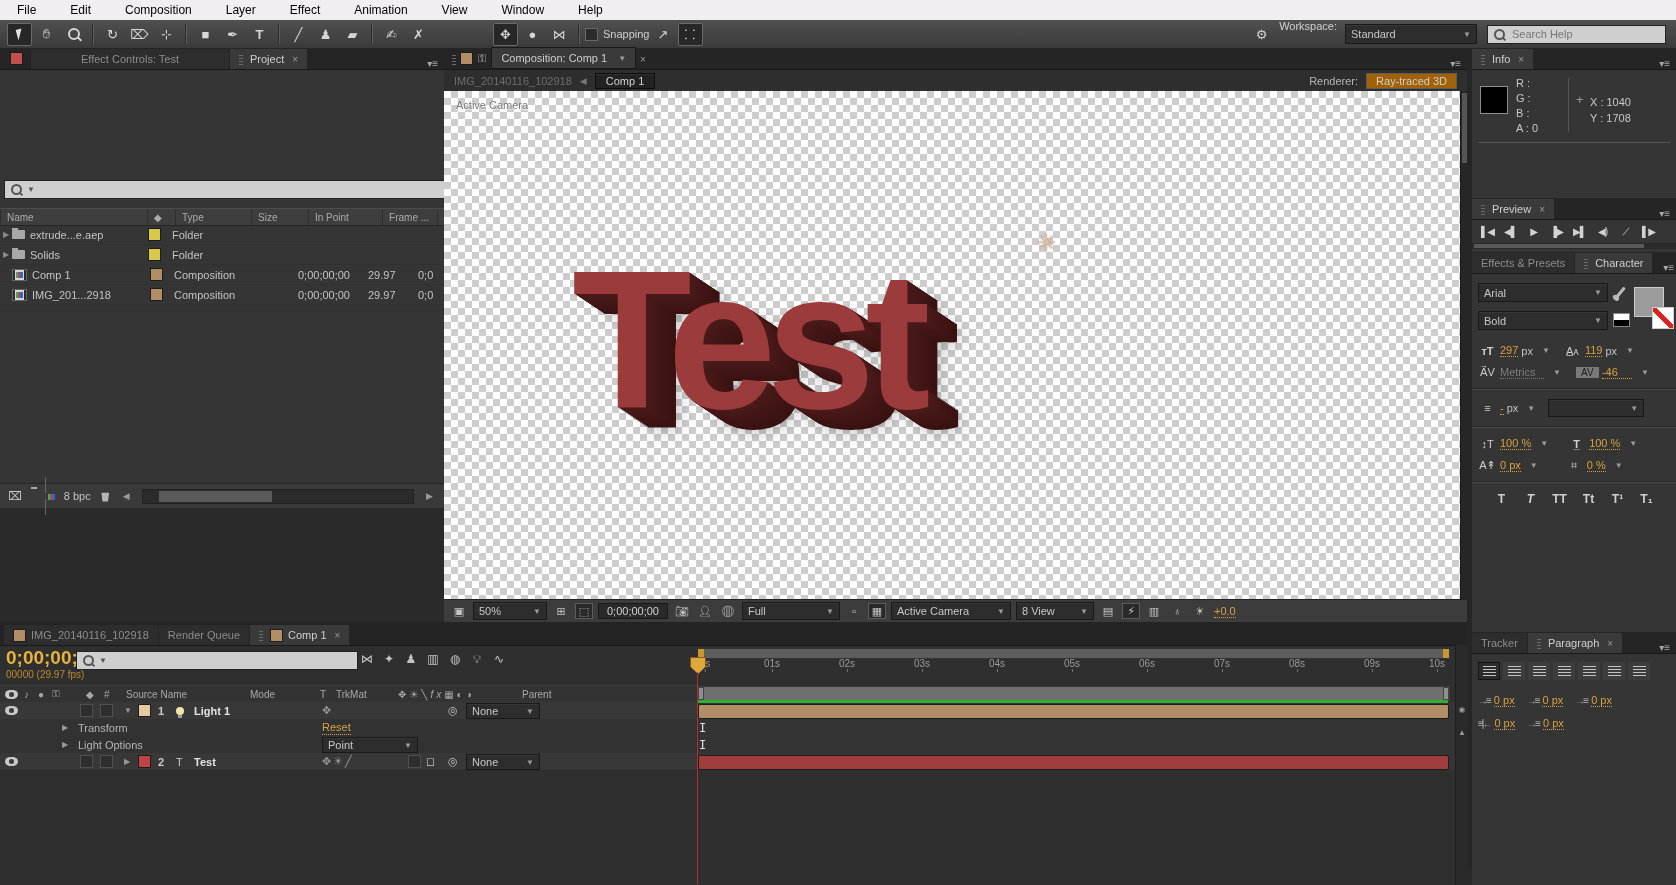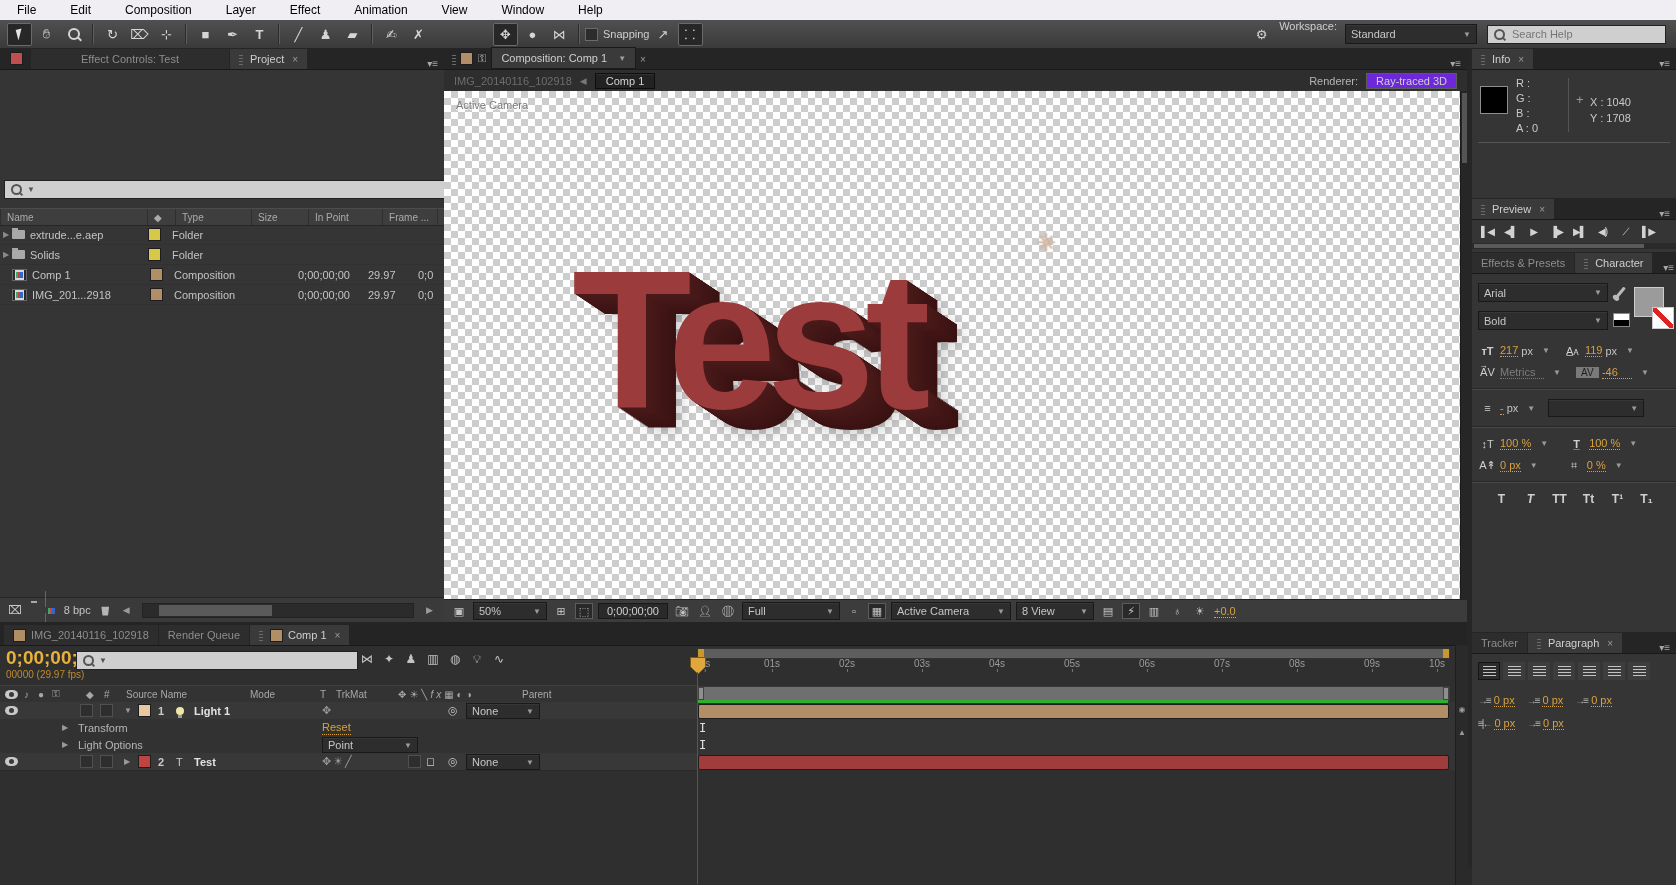--- a/index.html
+++ b/index.html
@@ -45,21 +45,21 @@
   .ptab{display:flex;align-items:center;gap:5px;padding:0 9px;height:20px;background:#2d2d2d;
         color:#8d8d8d;margin-right:1px;white-space:nowrap;}
   .ptab.active{background:#3a3a3a;color:#cfcfcf;}
   .grip{width:4px;height:12px;background:repeating-linear-gradient(0deg,#6a6a6a 0 1px,transparent 1px 3px);
         margin-right:2px;flex:none;}
   .closex{color:#9a9a9a;font-size:10px;margin-left:3px;}
   .pmenu{margin-left:auto;color:#a8a8a8;font-size:10px;padding:0 6px;}
   .chip{width:11px;height:11px;border:1px solid #1d1d1d;flex:none;}
 
   
-  #project{left:0;top:48px;width:444px;height:574px;background:#353535;border-right:1px solid #1c1c1c;}
+  #project{left:0;top:48px;width:444px;height:460px;background:#353535;border-right:1px solid #1c1c1c;}
   .pcolhead{display:flex;background:#3e3e3e;border-top:1px solid #4c4c4c;border-bottom:1px solid #262626;
             color:#ababab;height:16px;align-items:center;font-size:10px;}
   .pc{padding-left:6px;border-left:1px solid #2f2f2f;height:100%;display:flex;align-items:center;
       overflow:hidden;white-space:nowrap;}
   .prow{display:flex;align-items:center;height:19px;color:#c3c3c3;border-bottom:1px solid #313131;}
   .twirl{width:12px;color:#8a8a8a;font-size:8px;text-align:center;flex:none;}
   .fold{width:13px;height:9px;background:#a9a9a9;border-radius:1px;position:relative;flex:none;margin-right:5px;}
   .fold::before{content:"";position:absolute;left:0;top:-2px;width:6px;height:2px;background:#a9a9a9;}
   .imgico{width:12px;height:10px;background:#e8e8e8;border:1px solid #666;flex:none;margin-right:5px;
           background-image:linear-gradient(45deg,#c03 20%,transparent 20%),linear-gradient(-45deg,#33c 30%,transparent 30%);}
@@ -77,21 +77,21 @@
   .arrowbtn{color:#9a9a9a;font-size:9px;padding:0 3px;}
 
   
   #comp{left:444px;top:48px;width:1023px;height:574px;background:#303030;}
   .crumbbar{height:22px;background:#2e2e2e;display:flex;align-items:center;padding:0 10px;
             border-bottom:1px solid #202020;}
   .crumb-dim{color:#6d6d6d;}
   .crumb-sep{color:#777;margin:0 8px;font-size:9px;}
   .crumb-btn{background:#222;border:1px solid #0d0d0d;box-shadow:inset 0 1px 0 rgba(255,255,255,.07);
              color:#d2d2d2;padding:1px 10px;}
-  .rbtn{background:#6d28d9;border:1px solid #5c5c5c;color:#cfcfcf;padding:1px 9px;margin-left:8px;text-align:center;}
+  .rbtn{background:#a16207;border:1px solid #5c5c5c;color:#cfcfcf;padding:1px 9px;margin-left:8px;text-align:center;}
   .checker{background-color:#fff;background-image:
     linear-gradient(45deg,#cdcdcd 25%,transparent 25%,transparent 75%,#cdcdcd 75%),
     linear-gradient(45deg,#cdcdcd 25%,transparent 25%,transparent 75%,#cdcdcd 75%);
     background-size:14px 14px;background-position:0 0,7px 7px;}
   .viewlabel{color:#7a7a7a;text-shadow:0 1px 0 #fff;font-size:11px;}
   .test3d{font-weight:bold;font-size:196px;line-height:1;letter-spacing:-10px;color:#9c3b3b;
     text-shadow:1.5px 1px #4a1a1a,3px 2px #4a1a1a,4.5px 3px #491919,6px 4px #481919,
       7.5px 5px #471818,9px 6px #461818,10.5px 7px #451818,12px 8px #441717,13.5px 9px #431717,
       15px 10px #421616,16.5px 11px #421616,18px 12px #411515,19.5px 13px #401515,21px 14px #3f1414,
       22.5px 15px #3e1414,24px 16px #3d1414,25.5px 17px #3c1313,27px 18px #3b1313,28.5px 19px #3b1212,
@@ -471,21 +471,21 @@
         <div class="bwsw"></div>
         <div class="crow">
           <div class="dd" style="width:118px;height:17px">
             <span>Bold</span>
             <span class="car">▼</span>
           </div>
         </div>
 
         <div class="crow" style="margin-top:14px">
           <span class="cic"><b>ᴛT</b></span>
-          <span class="cval">217</span>
+          <span class="cval">297</span>
           <span>px</span>
           <span class="car">▼</span>
           <span class="cic" style="margin-left:10px">A̲ᴀ</span>
           <span class="cval">119</span>
           <span>px</span>
           <span class="car">▼</span>
         </div>
         <div class="crow">
           <span class="cic">A⃗V</span>
           <span class="cdim" style="width:44px">Metrics</span>

